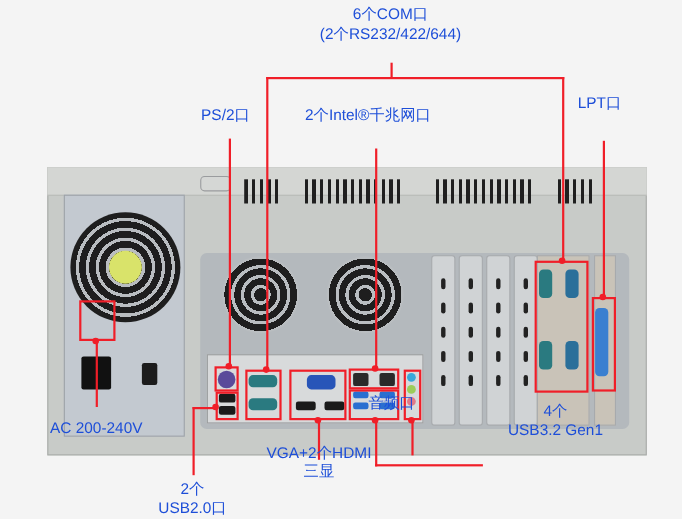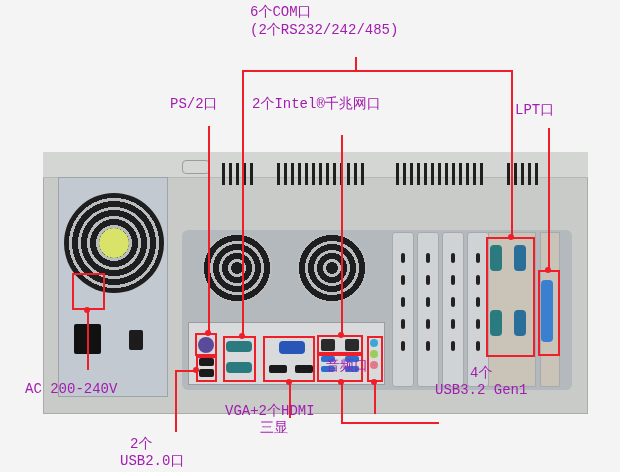--- a/index.html
+++ b/index.html
@@ -1,18 +1,18 @@
 <!DOCTYPE html>
 <html><head>
 <meta charset="utf-8">
 <style>
 *{box-sizing:border-box;margin:0;padding:0}
 body{width:620px;height:472px;background:#f4f4f4;position:relative;overflow:hidden;font-family:"Liberation Sans","DejaVu Sans",sans-serif}
 .abs{position:absolute}
-.lbl{position:absolute;color:#a21caf;font-size:14px;line-height:16px;white-space:nowrap;font-family:Liberation Mono, monospace}
+.lbl{position:absolute;color:#1d4ed8;font-size:14px;line-height:16px;white-space:nowrap;text-align:center;font-family:Liberation Sans, sans-serif}
 .ln{position:absolute;background:#f01e28}
 .box{position:absolute;border:2px solid #f01e28}
 .dot{position:absolute;width:6px;height:6px;border-radius:50%;background:#f01e28}
 .chassis{left:43px;top:152px;width:545px;height:262px;background:#c8cbc8;border:1px solid #a9aca9}
 .topstrip{left:43px;top:152px;width:545px;height:26px;background:#d4d6d3;border-bottom:1px solid #b6b8b5}
 .psu{left:58px;top:177px;width:110px;height:220px;background:#c3c9d0;border:1px solid #9ea3a8}
 .fan{position:absolute;border-radius:50%;background:repeating-radial-gradient(circle,#1e1e1e 0 6px,#b9bdc0 6px 9px)}
 .bay{left:182px;top:230px;width:390px;height:160px;background:#b4b9bd;border-radius:6px}
 .ioshield{left:188px;top:322px;width:197px;height:63px;background:#d8dadb;border:1px solid #9a9c9d}
 .slot{position:absolute;width:22px;height:155px;background:#d0d3d5;border:1px solid #a7aaad;border-radius:3px}
@@ -128,24 +128,24 @@
 <div class="dot" style="left:205px;top:330px"></div>
 <div class="dot" style="left:338px;top:332px"></div>
 <div class="dot" style="left:545px;top:267px"></div>
 <div class="dot" style="left:193px;top:367px"></div>
 <div class="dot" style="left:286px;top:379px"></div>
 <div class="dot" style="left:338px;top:379px"></div>
 <div class="dot" style="left:371px;top:379px"></div>
 <div class="dot" style="left:84px;top:307px"></div>
 
 <div class="lbl" style="left:250px;top:4px;width:210px">6个COM口</div>
-<div class="lbl" style="left:250px;top:22px;width:210px">(2个RS232/242/485)</div>
+<div class="lbl" style="left:250px;top:22px;width:210px">(2个RS232/422/644)</div>
 <div class="lbl" style="left:170px;top:96px;width:70px">PS/2口</div>
 <div class="lbl" style="left:252px;top:96px;width:165px">2个Intel®千兆网口</div>
-<div class="lbl" style="left:515px;top:102px;width:60px">LPT口</div>
+<div class="lbl" style="left:515px;top:85px;width:60px">LPT口</div>
 <div class="lbl" style="left:25px;top:381px;width:125px">AC 200-240V</div>
 <div class="lbl" style="left:130px;top:436px;width:90px">2个</div>
 <div class="lbl" style="left:120px;top:453px;width:110px">USB2.0口</div>
 <div class="lbl" style="left:225px;top:403px;width:130px">VGA+2个HDMI</div>
 <div class="lbl" style="left:260px;top:420px;width:60px">三显</div>
 <div class="lbl" style="left:326px;top:358px;width:60px">音频口</div>
 <div class="lbl" style="left:470px;top:365px;width:70px">4个</div>
 <div class="lbl" style="left:435px;top:382px;width:140px">USB3.2 Gen1</div>
 
 </body></html>

